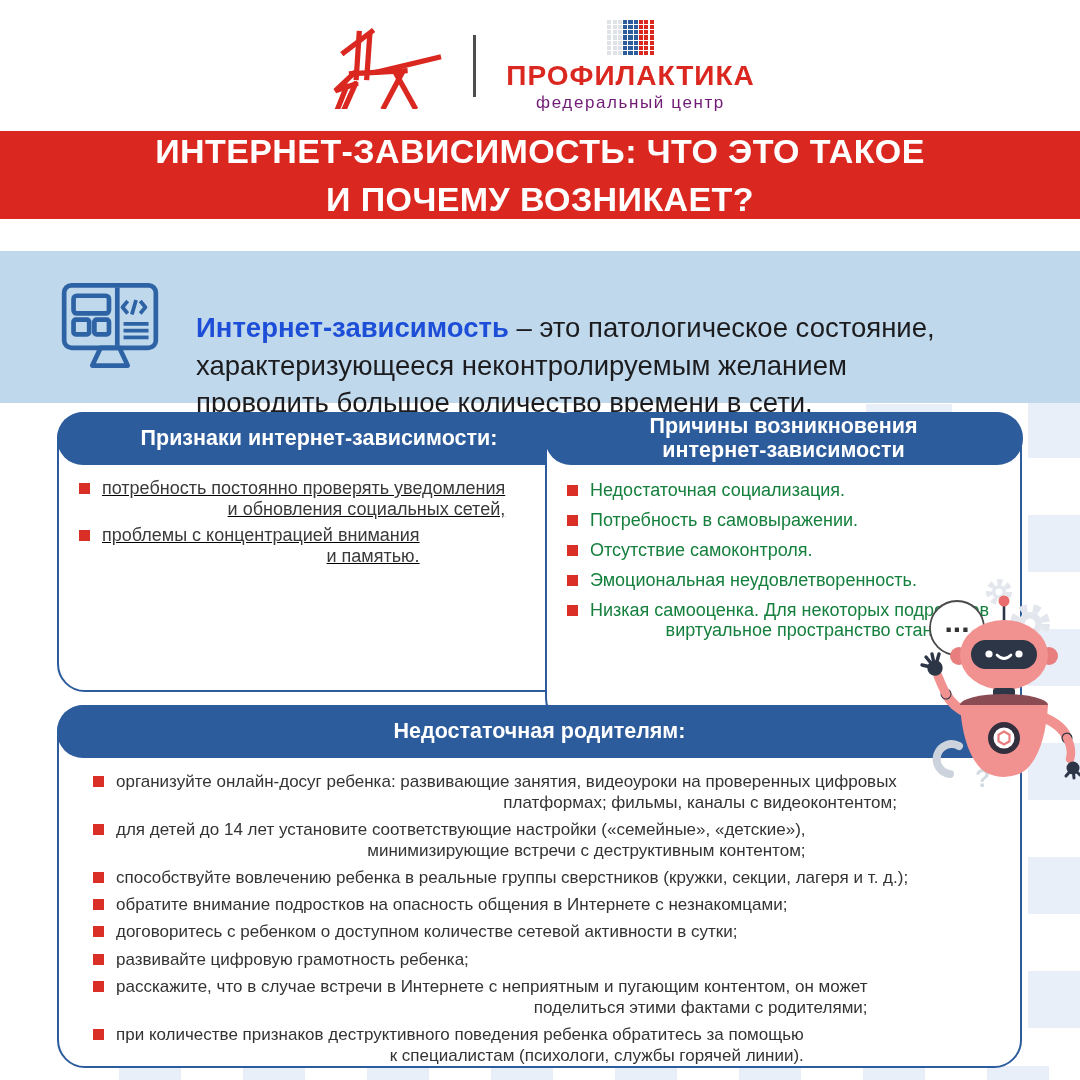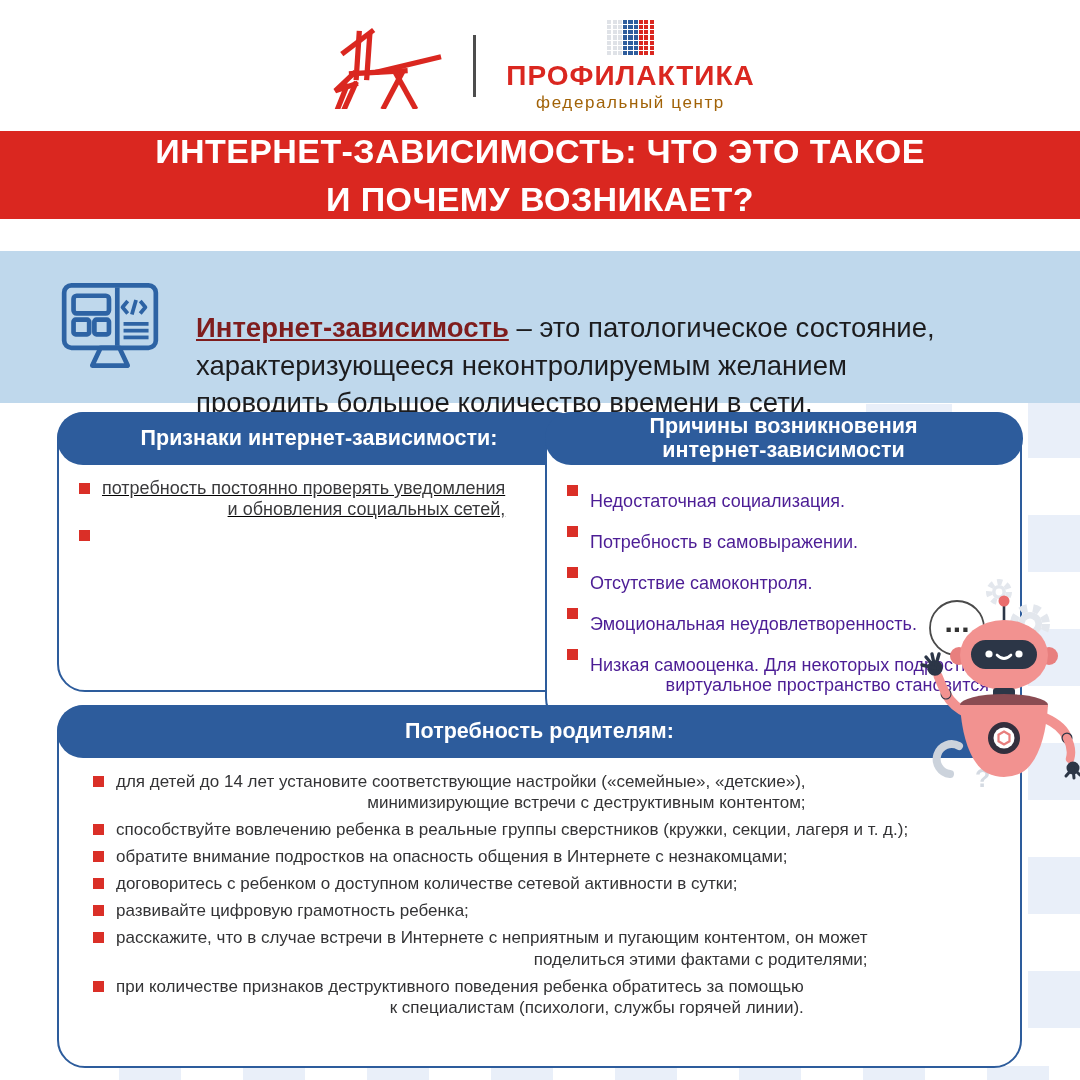--- a/index.html
+++ b/index.html
@@ -29,21 +29,21 @@
   .top-header{
     position:absolute;left:0;top:0;width:1080px;height:131px;z-index:2;
     display:flex;align-items:center;justify-content:center;gap:30px;
   }
   .chair-logo{width:118px;height:86px;}
   .logo-divider{width:3px;height:62px;background:#4d4d4d;}
   .brand{display:flex;flex-direction:column;align-items:center;gap:4px;}
   .brand-grid{display:grid;grid-template-columns:repeat(9,4.2px);grid-auto-rows:4.2px;gap:1.1px;margin-bottom:3px;}
   .brand-grid div{width:4.2px;height:4.2px;}
   .brand-name{font-size:28px;font-weight:bold;color:#da2720;letter-spacing:1px;line-height:1;}
-  .brand-sub{font-size:17px;color:#a16207;letter-spacing:1.6px;line-height:1;}
+  .brand-sub{font-size:17px;color:#701a75;letter-spacing:1.6px;line-height:1;}
 
   
   .banner{
     position:absolute;left:0;top:131px;width:1080px;height:88px;z-index:2;
     background:#da2720;display:flex;align-items:center;justify-content:center;
   }
   .banner-title{
     color:#ffffff;font-weight:bold;font-size:34px;line-height:1.42;
     text-align:center;letter-spacing:0.4px;
   }
@@ -51,21 +51,21 @@
   
   .definition-band{
     position:absolute;left:0;top:251px;width:1080px;height:152px;z-index:2;
     background:#bfd8ec;
   }
   .monitor-icon{position:absolute;left:60px;top:30px;width:100px;height:92px;}
   .definition-text{
     position:absolute;left:196px;top:21px;width:830px;
     font-size:27.5px;line-height:1.36;color:#1c1c1e;
   }
-  .definition-text b{font-weight:bold;color:#7f1d1d;text-decoration:underline;}
+  .definition-text b{font-weight:bold;color:#1d4ed8;}
 
   
   .box{
     position:absolute;background:#ffffff;z-index:2;
     border:2.5px solid #2d5c9c;border-radius:28px;box-sizing:border-box;
   }
   .box-header{
     position:absolute;left:-2.5px;top:-2.5px;right:-2.5px;height:53px;
     background:#2d5c9c;border-radius:26px;
     display:flex;align-items:center;justify-content:center;
@@ -81,21 +81,21 @@
   .box-signs  .list{padding:64px 8px 0 20px;}
   .box-causes .list{padding:66px 6px 0 20px;}
   .box-recs   .list{padding:64px 18px 0 34px;}
   .item{display:flex;align-items:flex-start;}
   .box-signs  .item{margin-bottom:5px;}
   .box-causes .item{margin-bottom:9px;}
   .box-recs   .item{margin-bottom:6px;}
   .bullet{width:11px;height:11px;background:#da2f27;flex:0 0 11px;margin:5px 12px 0 0;}
   .item-text{font-size:18px;line-height:1.16;color:#3a3a3c;white-space:pre-line;}
   .box-recs .item-text{font-size:17px;line-height:1.24;color:#333335;}
-  .box-causes .item-text{color:#4c1d95;margin-top:11px;}
+  .box-causes .item-text{color:#15803d;}
 
   
   .robot-wrap{position:absolute;left:913px;top:576px;width:168px;height:212px;z-index:5;}
 </style>
 </head>
 <body>
 
 <div class="checker-right"></div>
 <div class="checker-bottom"></div>
 <div class="checker-patch"></div>
@@ -224,20 +224,22 @@
         <span class="bullet"></span>
         <span class="item-text">потребность постоянно проверять уведомления
 и обновления социальных сетей,</span>
       </li>
 
 
 
 
       <li class="item">
         <span class="bullet"></span>
+        <span class="item-text">проблемы с концентрацией внимания
+и памятью.</span>
       </li>
     </ul>
 </div>
 
 <div class="box box-causes">
   <div class="box-header">
     <span class="hdr pre">Причины возникновения
 интернет-зависимости</span>
   </div>
   <ul class="list">
@@ -265,24 +267,29 @@
       <li class="item">
         <span class="bullet"></span>
         <span class="item-text">Низкая самооценка. Для некоторых подростков
 виртуальное пространство становится</span>
       </li>
     </ul>
 </div>
 
 <div class="box box-recs">
   <div class="box-header">
-    <span class="hdr pre">Потребность родителям:</span>
+    <span class="hdr pre">Недостаточная родителям:</span>
   </div>
   <ul class="list">
 
+      <li class="item">
+        <span class="bullet"></span>
+        <span class="item-text">организуйте онлайн-досуг ребенка: развивающие занятия, видеоуроки на проверенных цифровых
+платформах; фильмы, каналы с видеоконтентом;</span>
+      </li>
 
       <li class="item">
         <span class="bullet"></span>
         <span class="item-text">для детей до 14 лет установите соответствующие настройки («семейные», «детские»),
 минимизирующие встречи с деструктивным контентом;</span>
       </li>
 
       <li class="item">
         <span class="bullet"></span>
         <span class="item-text">способствуйте вовлечению ребенка в реальные группы сверстников (кружки, секции, лагеря и т. д.);</span>

